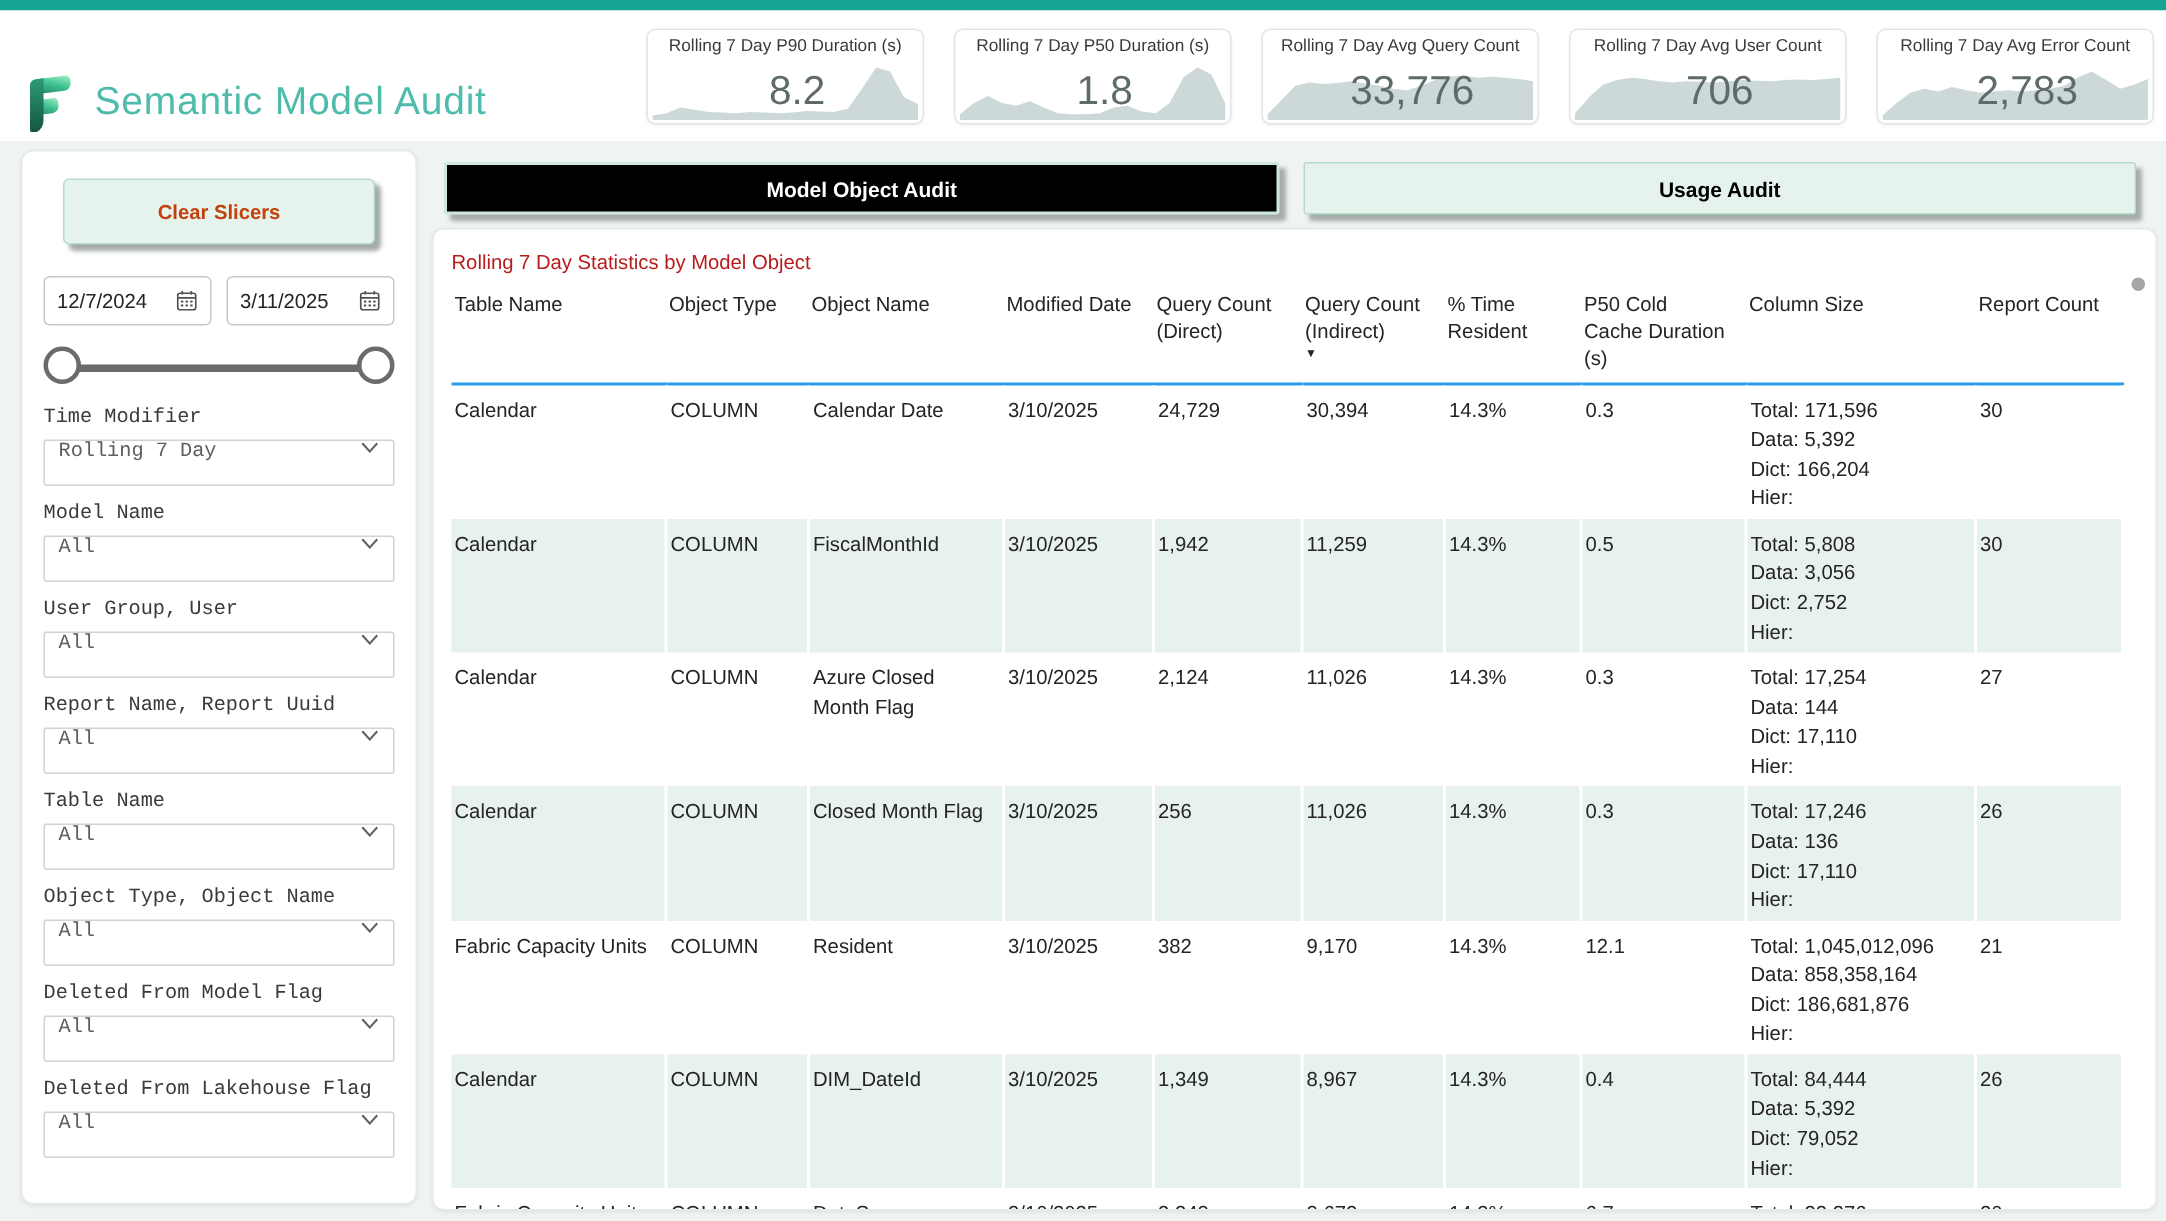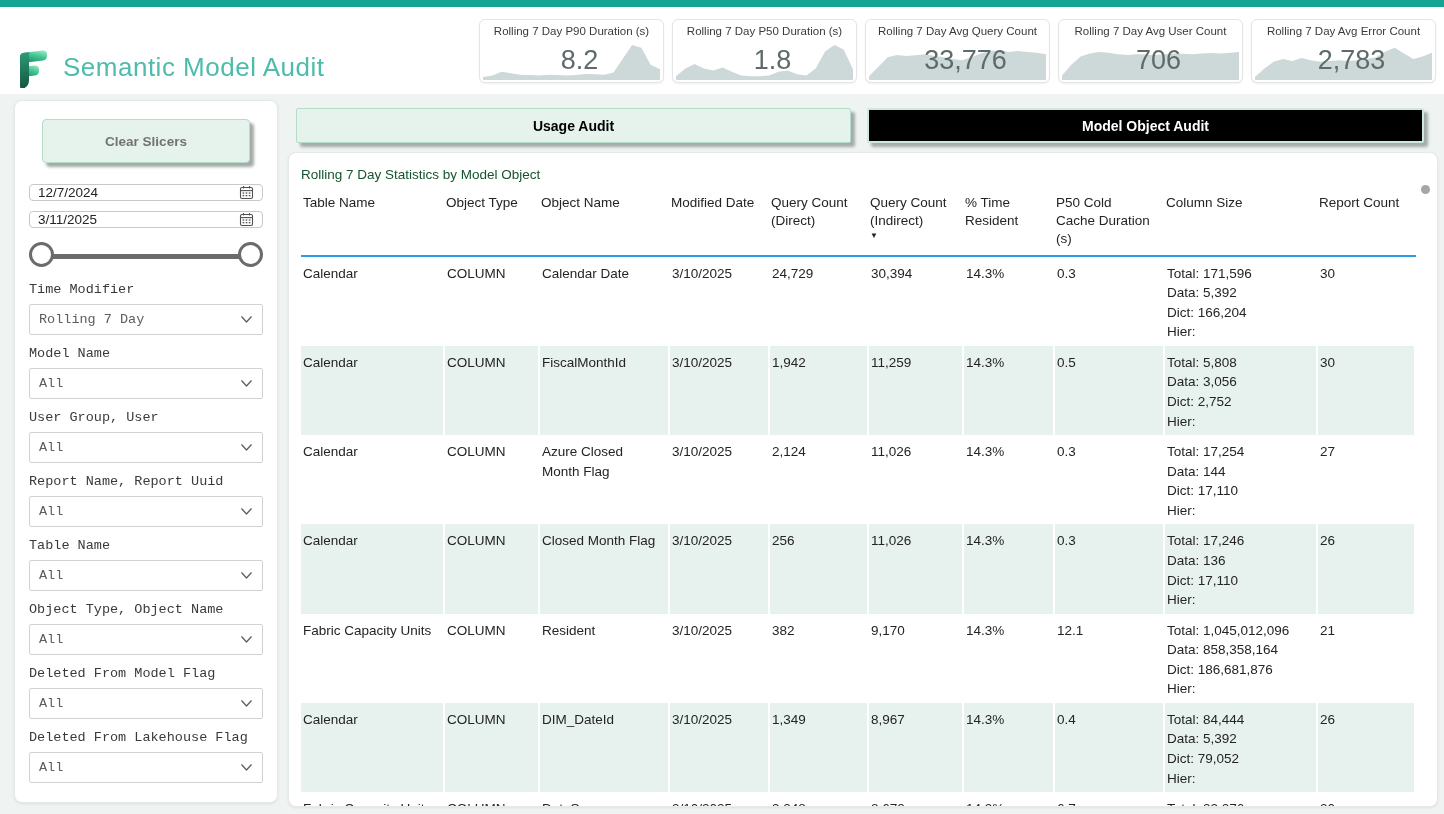--- a/index.html
+++ b/index.html
@@ -8,57 +8,57 @@
     --spark-fill:#ccd9d8; --value-text:#5f6b6b;
   }
   *{margin:0;padding:0;box-sizing:border-box;}
   html,body{width:1444px;height:814px;overflow:hidden;}
   body{font-family:"Liberation Sans",sans-serif;background:#eff4f3;color:#252423;}
 
   .topbar{height:7px;background:var(--accent);}
   .header{height:87px;background:#fff;display:flex;align-items:center;padding:0 8px 0 14px;}
   .brand{display:flex;align-items:center;gap:12px;flex:0 0 auto;margin-top:33px;}
   .brand h1{font-size:26px;font-weight:400;color:var(--title);letter-spacing:.5px;}
-  .kpis{margin-left:auto;display:flex;gap:8px;}
+  .kpis{margin-left:auto;display:flex;gap:20px;}
   .kpi-card{width:185px;height:64px;background:#fff;border:1px solid #e2e6e5;border-radius:6px;
     box-shadow:0 1px 2px rgba(0,0,0,.06);position:relative;overflow:hidden;}
   .kpi-label{font-size:11.5px;color:#3b3a39;text-align:center;padding-top:5px;position:relative;z-index:2;}
   .kpi-spark{position:absolute;left:3px;right:3px;bottom:2px;height:38px;z-index:1;}
   .kpi-spark svg{width:100%;height:100%;display:block;}
   .kpi-value{position:absolute;left:16px;right:0;bottom:6px;text-align:center;font-size:27px;
     color:var(--value-text);z-index:2;}
 
   .content{display:flex;gap:10px;padding:6px 6px 0 14px;height:713px;}
   .sidebar{width:264px;background:#fff;border:1px solid #e5eae8;border-radius:8px;
     box-shadow:0 1px 3px rgba(0,0,0,.08);padding:18px 14px 12px 14px;height:703px;}
   .clear-btn{display:block;width:208px;height:44px;margin:0 auto;background:var(--mint);
     border:1px solid var(--mint-border);border-radius:4px;font-family:inherit;font-size:13.5px;
-    font-weight:bold;color:#737373;cursor:pointer;box-shadow:4px 4px 3px rgba(90,100,97,.55);}
-  .date-row{display:flex;gap:10px;margin-top:21px;flex-direction:column;}
+    font-weight:bold;color:#c2410c;cursor:pointer;box-shadow:4px 4px 3px rgba(90,100,97,.55);}
+  .date-row{display:flex;gap:10px;margin-top:21px;}
   .date-box{flex:1;height:33px;border:1px solid #c8c8c8;border-radius:4px;background:#fff;
     display:flex;align-items:center;justify-content:space-between;padding:0 8px;font-size:13.5px;cursor:pointer;}
   .slider{margin:13px 3px 2px 3px;height:30px;position:relative;display:flex;align-items:center;}
   .slider .track{position:absolute;left:10px;right:10px;top:13px;height:5px;background:#6b6b6b;border-radius:3px;}
   .knob{width:25px;height:25px;border:3px solid #6b6b6b;border-radius:50%;background:#fff;position:absolute;top:1px;}
   .knob.left{left:-3px;} .knob.right{right:-3px;}
   .slicer-group{margin-top:11px;font-family:Liberation Mono, monospace;}
   .slicer-label{font-size:13.5px;color:#3b3a39;margin-bottom:7px;}
   .slicer-box{height:31px;border:1px solid #d4d2d0;border-radius:2px;background:#fff;display:flex;
-    align-items:center;justify-content:space-between;padding:0 9px;font-size:13.5px;color:#5f5d5b;cursor:pointer;}
+    align-items:flex-start;justify-content:space-between;padding:0 9px;font-size:13.5px;color:#5f5d5b;cursor:pointer;}
 
   .right-col{flex:1;display:flex;flex-direction:column;}
   .tabs-row{display:flex;gap:16px;padding:8px 14px 0 8px;}
   .tab{flex:1;height:35px;border:1px solid var(--mint-border);border-radius:2px;background:var(--mint);
     font-family:inherit;font-size:14px;font-weight:bold;color:#000;cursor:pointer;
     box-shadow:4px 4px 3px rgba(90,100,97,.5);}
   .tab.active{background:var(--tab-active-bg);color:#fff;border:2px solid #cfe8dd;}
 
   .main-card{flex:1;margin-top:9px;background:#fff;border:1px solid #e5eae8;border-radius:8px;
     box-shadow:0 1px 3px rgba(0,0,0,.08);overflow:hidden;position:relative;padding:14px 10px 0 12px;}
-  .table-title{font-size:13.5px;color:#14532d;margin-bottom:10px;}
+  .table-title{font-size:13.5px;color:#b91c1c;margin-bottom:10px;}
   table{border-collapse:collapse;table-layout:fixed;width:1114px;}
   col.c0{width:143px}col.c1{width:95px}col.c2{width:130px}col.c3{width:100px}col.c4{width:99px}
   col.c5{width:95px}col.c6{width:91px}col.c7{width:110px}col.c8{width:153px}col.c9{width:98px}
   th{font-size:13.5px;font-weight:400;color:#252423;text-align:left;vertical-align:top;
     padding:2px 10px 6px 2px;line-height:1.35;border-bottom:2px solid var(--header-line);cursor:pointer;}
   .sort-arrow{display:block;font-size:8px;color:#252423;margin-top:1px;}
   td{font-size:13.5px;vertical-align:top;padding:7px 10px 4px 2px;height:80px;line-height:1.45;
     border-right:2px solid #fff;}
   tr.alt td{background:var(--row-alt);}
   td.r,th.r{}
@@ -280,22 +280,22 @@
                 <path d="M1.5 1.5 L6.5 7 L11.5 1.5" stroke="#605e5c" stroke-width="1.3" fill="none"></path>
               </svg>
             </span>
           </div>
         </div>
       </div>
   </aside>
 
   <div class="right-col">
     <div class="tabs-row">
+      <button class="tab active">Model Object Audit</button>
       <button class="tab">Usage Audit</button>
-      <button class="tab active">Model Object Audit</button>
     </div>
     <div class="main-card">
       <div class="table-title">Rolling 7 Day Statistics by Model Object</div>
       <table>
         <colgroup>
             <col class="c0">
             <col class="c1">
             <col class="c2">
             <col class="c3">
             <col class="c4">

